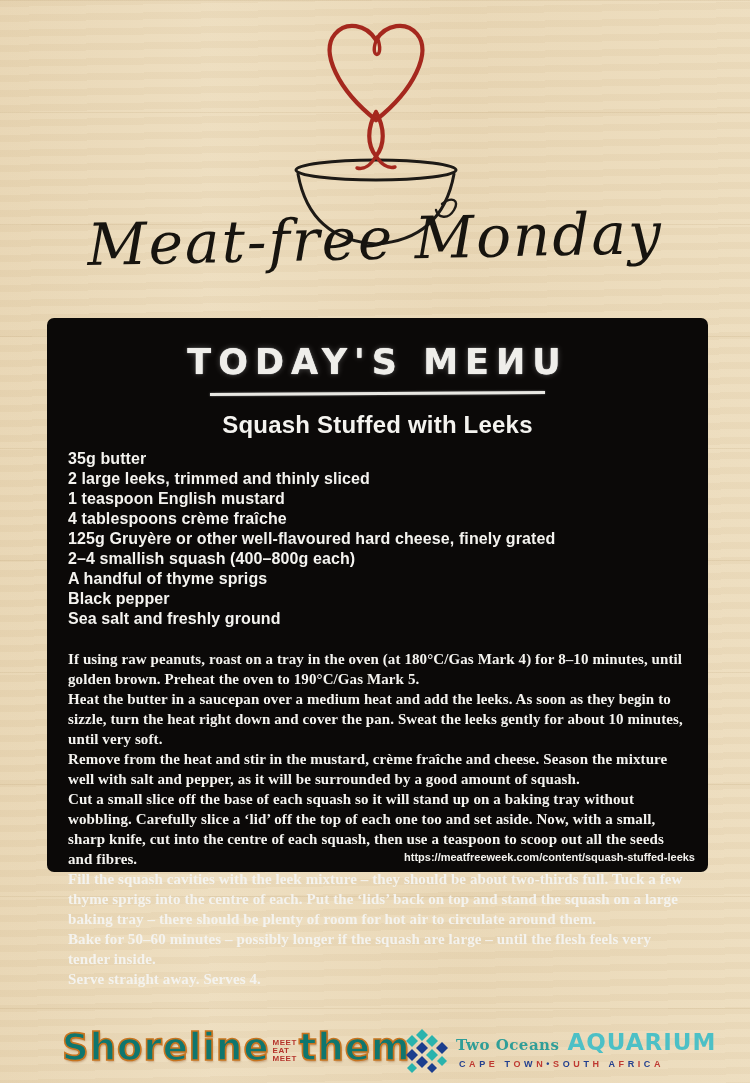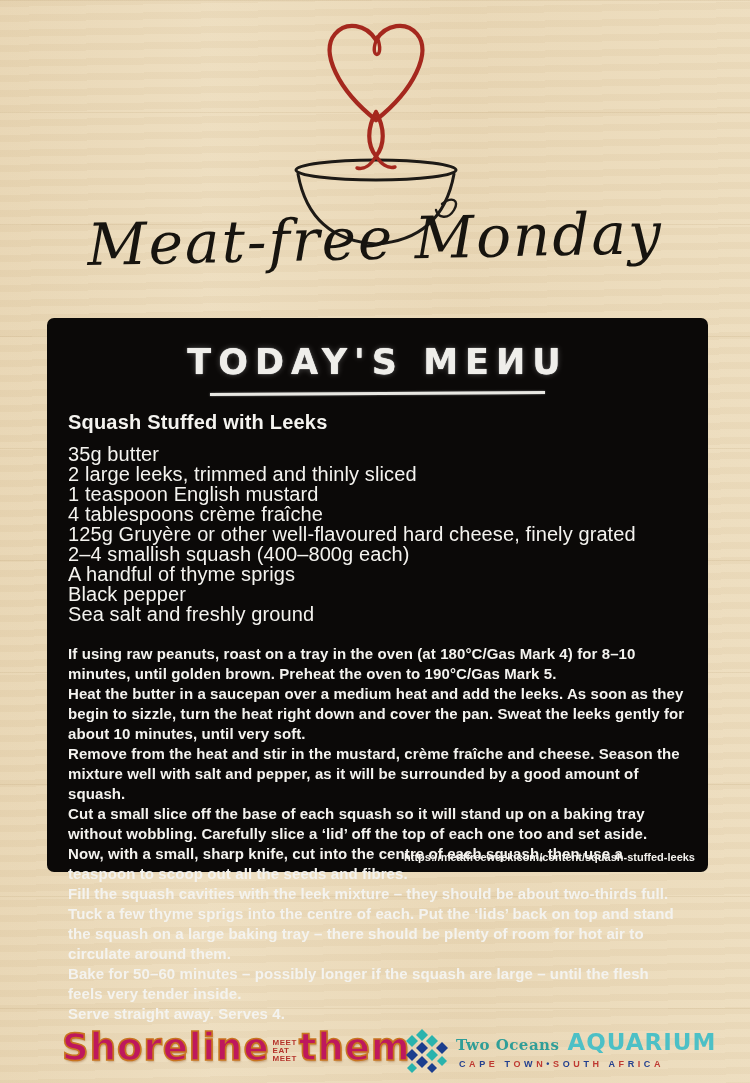--- a/index.html
+++ b/index.html
@@ -50,39 +50,40 @@
     margin-top:8px;
   }
   .chalk-underline {
     width:335px; height:3px;
     background:#e9e8e3;
     margin:10px auto 16px auto;
     transform:rotate(-0.3deg);
     box-shadow:0 0 2px rgba(255,255,255,0.5);
   }
   .recipe-title {
-    font-size:20px;
+    text-align:center;
+    font-size:24px;
     font-weight:700;
     margin-bottom:10px;
     letter-spacing:0.2px;
   }
-  .ingredients { font-size:20px; line-height:20px; font-weight:400; letter-spacing:0.1px; }
-  .method { margin-top:20px; font-size:15px; line-height:20px; font-weight:600; letter-spacing:0.1px; }
+  .ingredients { font-size:16px; line-height:20px; font-weight:700; letter-spacing:0.1px; }
+  .method { margin-top:20px; font-size:15px; line-height:20px; font-weight:600; letter-spacing:0.1px;font-family:Liberation Serif, serif; }
   .method p { margin:0; }
   .source-url {
     position:absolute; right:13px; bottom:9px;
     font-size:11px; font-weight:700; color:#f2f1ed;
   }
 
   
   .shoreline { position:absolute; left:62px; top:1026px; display:flex; align-items:center; }
   .shoreline-word {
     font-family:"DejaVu Sans", sans-serif;
     font-weight:700; font-size:37px; letter-spacing:1px;
-    color:#be185d;
+    color:#0f766e;
     -webkit-text-stroke:1.6px #c8741f;
     text-shadow:1px 2px 2px rgba(135,70,20,0.35);
   }
   .shoreline-tagline {
     display:flex; flex-direction:column; justify-content:flex-start;
     margin:6px 2px 0 3px;
   }
   .shoreline-tagline span {
     font-size:8px; line-height:8px; font-weight:700; color:#b5352c; letter-spacing:0.5px;
   }

